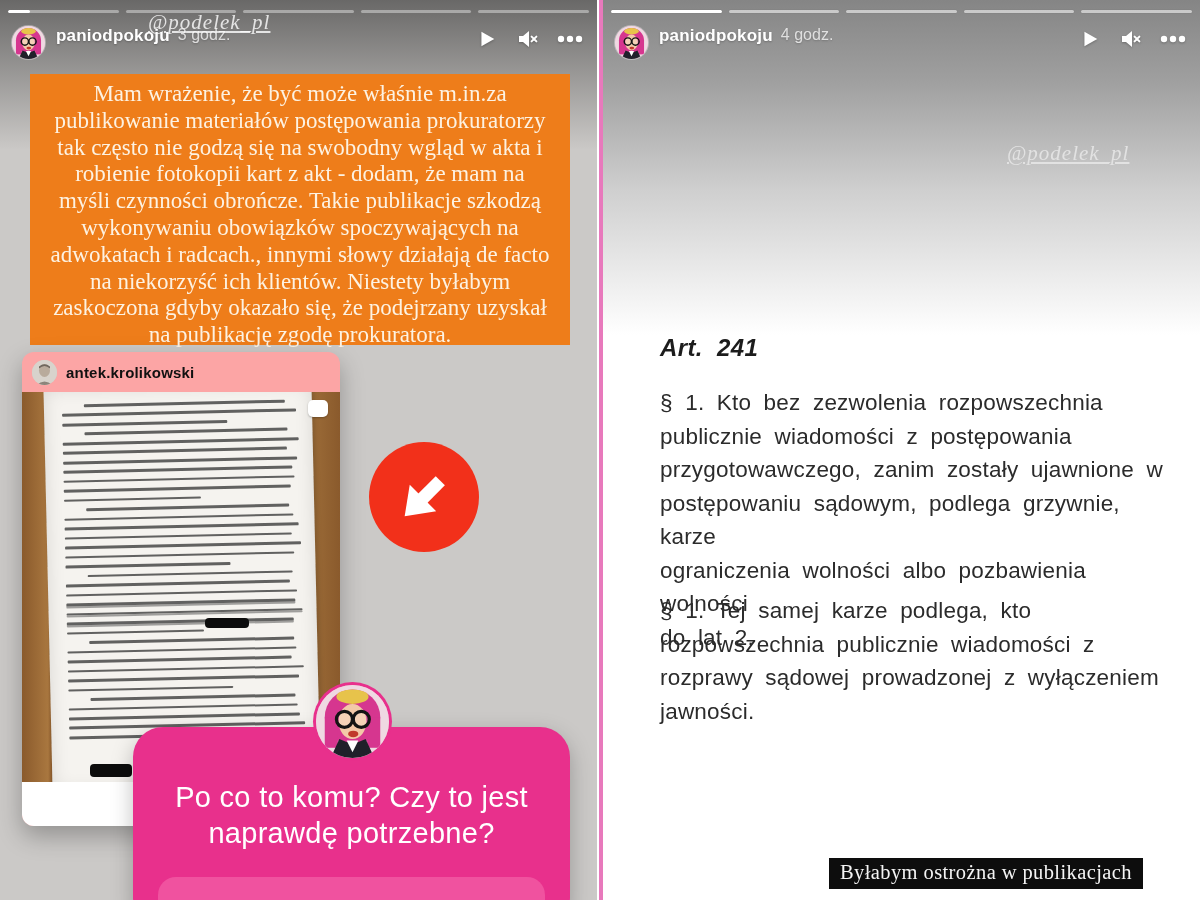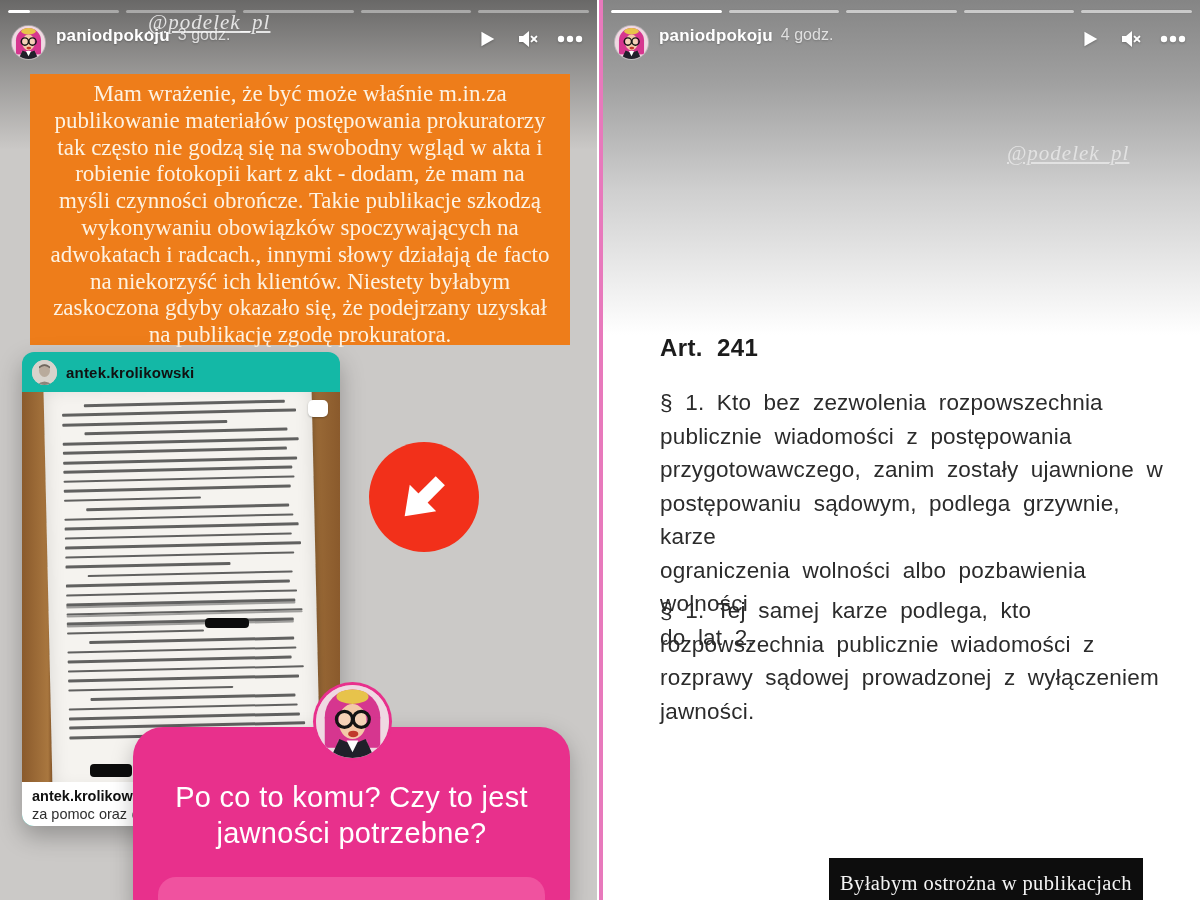--- a/index.html
+++ b/index.html
@@ -37,21 +37,21 @@
            justify-content:center; cursor:pointer; }
   .hicon svg { filter:drop-shadow(0 1px 1px rgba(0,0,0,.25)); }
 
   
   .orange-block { position:absolute; left:30px; top:74px; width:540px; height:271px;
                   background:#ee7d1a; color:#fdf2e2; text-align:center;
                   font-family:"Liberation Serif", serif; font-size:23px; line-height:26.8px;
                   white-space:pre-line; padding-top:7px; }
 
   .post-card { position:absolute; left:22px; top:352px; width:318px; height:474px;
-               background:#14b8a6; border-radius:12px; box-shadow:0 10px 24px rgba(0,0,0,.28); }
+               background:#fca5a5; border-radius:12px; box-shadow:0 10px 24px rgba(0,0,0,.28);text-align:right; }
   .post-header { position:absolute; left:0; top:0; right:0; height:40px; display:flex;
                  align-items:center; padding:0 10px; }
   .post-avatar { width:25px; height:25px; border-radius:50%; overflow:hidden; background:#cfcac4; }
   .post-avatar svg { width:100%; height:100%; display:block; }
   .post-uname { margin-left:9px; font-size:15px; font-weight:700; color:#111; letter-spacing:.2px; }
   .wm-left { position:absolute; left:148px; top:10px; color:rgba(255,255,255,.8);
              font-family:"Liberation Serif", serif; font-style:italic; font-size:21px;
              text-decoration:underline; letter-spacing:1px; white-space:nowrap; }
 
   .post-photo { position:absolute; left:0; top:40px; right:0; height:390px; overflow:hidden;
@@ -83,30 +83,30 @@
   .sticker-q { position:absolute; left:0; right:0; top:52px; text-align:center; color:#fff;
                font-size:29px; line-height:36px; letter-spacing:.3px; white-space:pre-line; }
   .sticker-input { position:absolute; left:25px; right:25px; top:150px; height:70px;
                    background:#f0529f; border-radius:18px; }
 
   
   .wm-right { position:absolute; left:404px; top:141px; color:#e2e2e2;
               font-family:"Liberation Serif", serif; font-style:italic; font-size:21px;
               text-decoration:underline; letter-spacing:1px; white-space:nowrap; }
   .art-head { position:absolute; left:57px; top:334px; font-size:24px; font-weight:700;
-              color:#1c1c1c; word-spacing:7px; letter-spacing:.4px; }
+              color:#1c1c1c; word-spacing:7px; letter-spacing:.4px;font-style:italic; }
   .art-par { position:absolute; left:57px; width:525px; font-size:22.5px; line-height:33.5px;
              color:#2b2b2b; word-spacing:6px; letter-spacing:.2px; white-space:pre-line; }
   .art-par1 { top:386px; }
   .art-par2 { top:594px; }
   .handle { position:absolute; left:240px; top:808px; font-family:"Liberation Serif", serif;
             font-size:31px; color:#141414; border-bottom:2.5px solid #141414;
             padding-bottom:3px; letter-spacing:.5px; cursor:pointer; }
   .badge { position:absolute; left:226px; top:858px; background:#0d0d0d; color:#f5f5f5;
-           font-family:"Liberation Serif", serif; font-size:20.5px; padding:14px 11px 5px;
+           font-family:"Liberation Serif", serif; font-size:20.5px; padding:3px 11px 5px;
            letter-spacing:.4px; }
 </style>
 </head>
 <body>
 
 <svg width="0" height="0" style="position:absolute" aria-hidden="true">
   <defs>
     <g id="avatar-woman">
       <rect width="100" height="100" fill="#efd9e2"></rect>
       <circle cx="50" cy="44" r="38" fill="#d6368f"></circle>
@@ -217,21 +217,21 @@
       </svg>
     </div>
 
     <div class="question-sticker">
       <div class="sticker-avatar">
         <svg viewBox="0 0 100 100">
             <use href="#avatar-woman"></use>
           </svg>
       </div>
       <div class="sticker-q">Po co to komu? Czy to jest
-jawności potrzebne?</div>
+naprawdę potrzebne?</div>
       <div class="sticker-input"></div>
     </div>
 
     <div class="progress">
       <span class="seg">
           <i style="width: 20%;"></i>
         </span>
       <span class="seg">
           <i style="width: 0%;"></i>
         </span>

